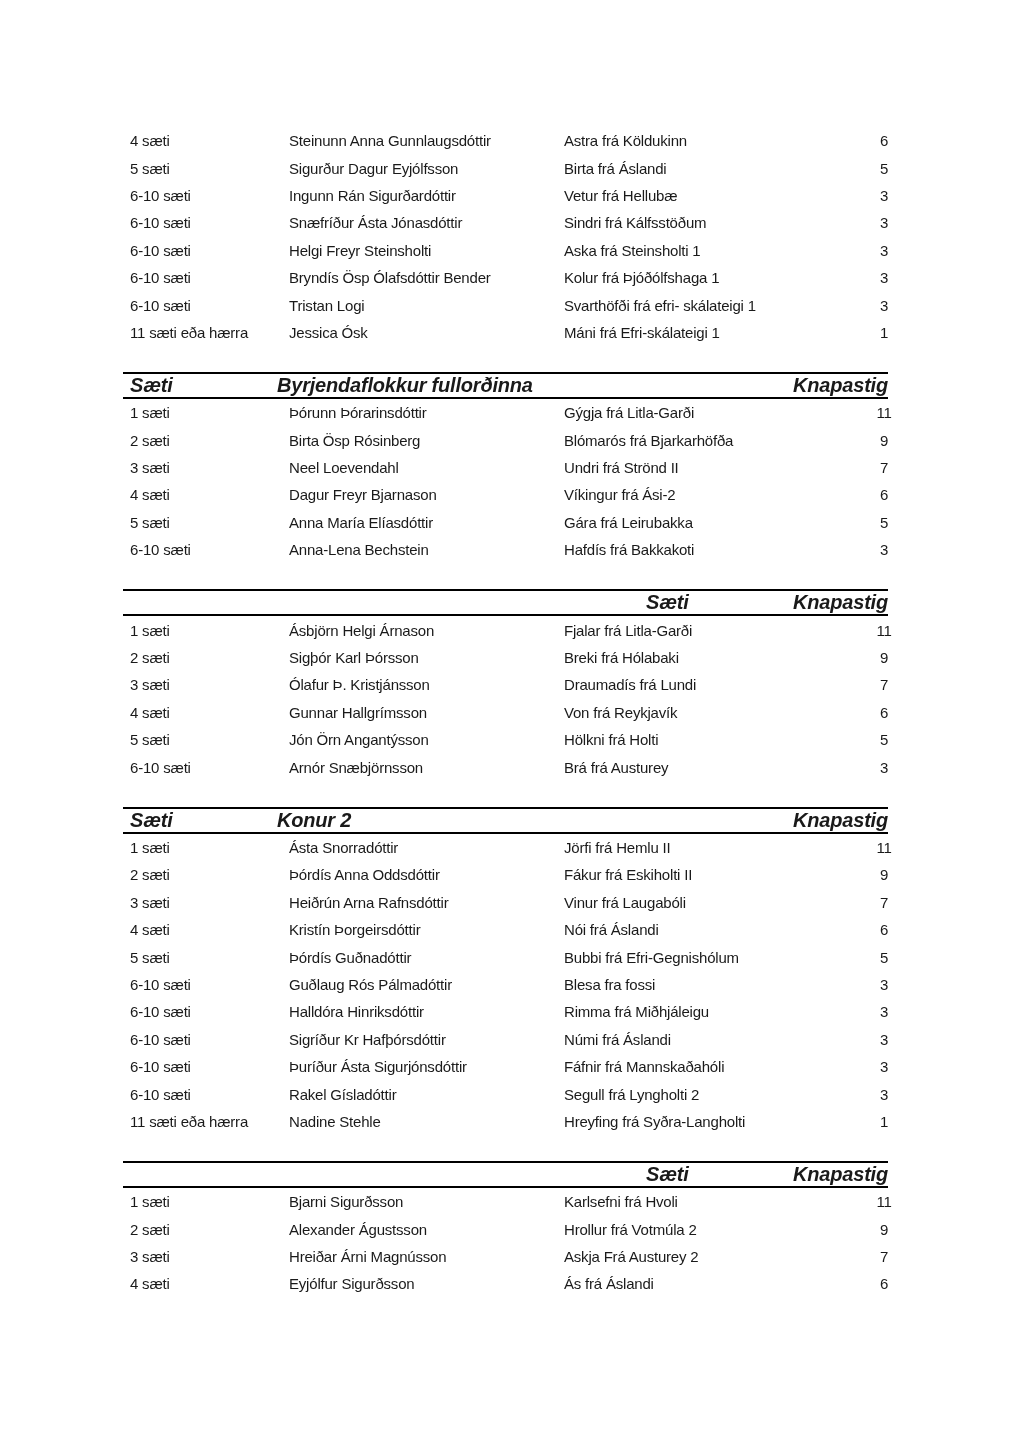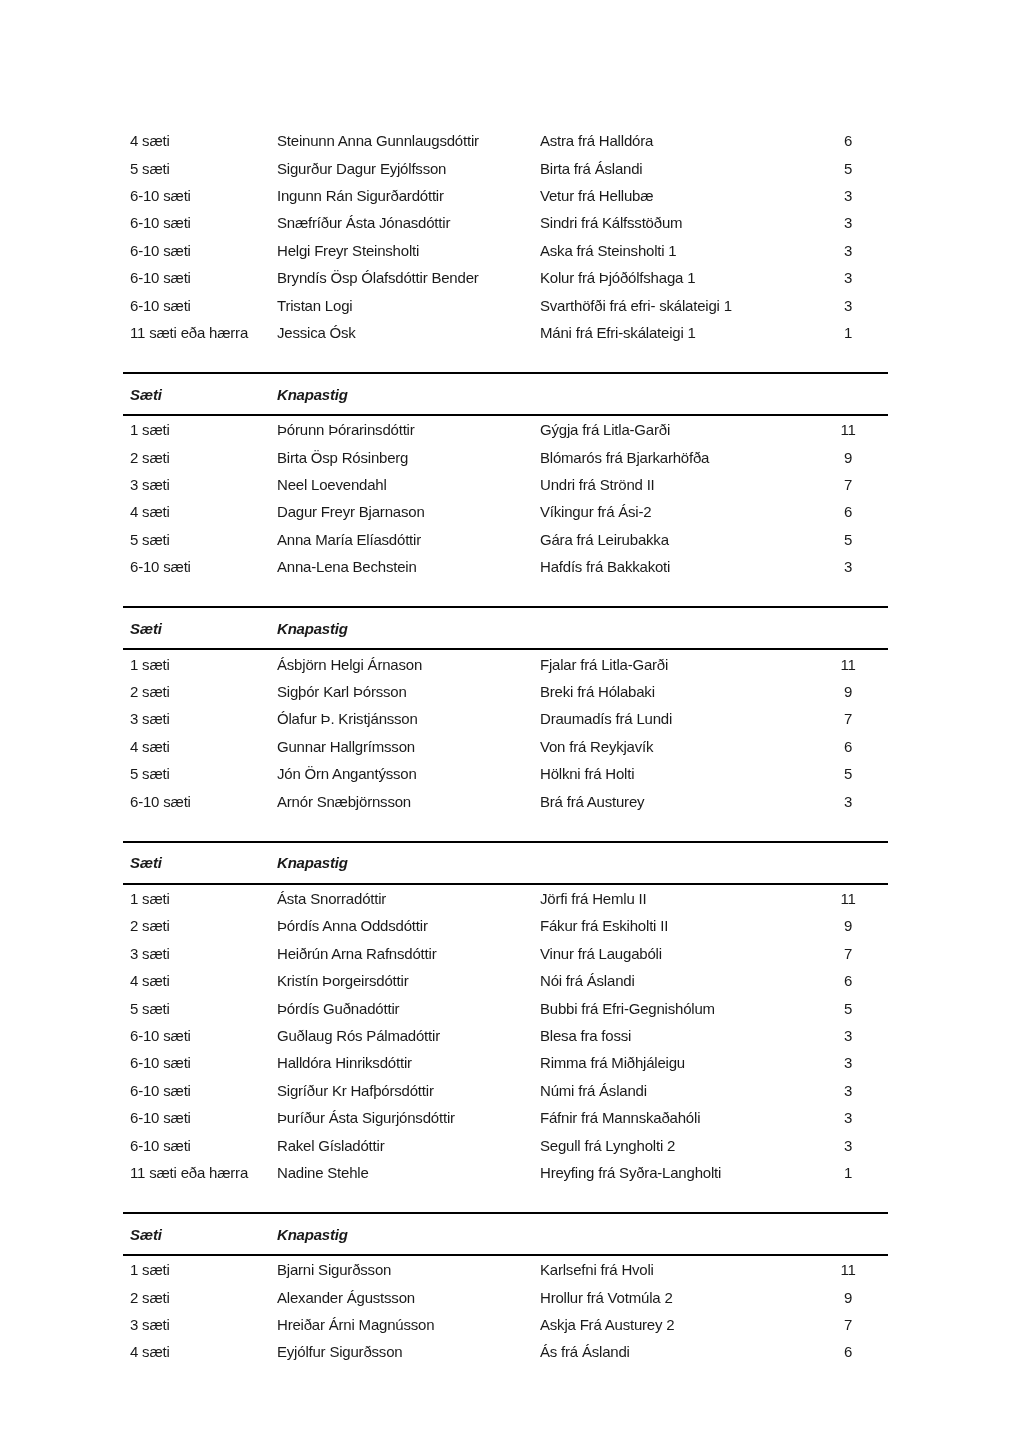--- a/index.html
+++ b/index.html
@@ -18,53 +18,55 @@
     left: 123px;
     width: 765px;
   }
   .results-table { width: 100%; }
   .results-table.bordered { margin-top: 26px; }
   .thead {
     display: flex;
     align-items: center;
     border-top: 2px solid #000;
     border-bottom: 2px solid #000;
-    height: 44px;
+    height: 27px;
     font-weight: 700;
     font-style: italic;
-    font-size: 15px;
+    font-size: 20px;
     letter-spacing: -0.2px;
+    justify-content: flex-end;
   }
   .thead .hc1 { width: 154px; padding-left: 7px; }
   .thead .hc2 { flex: 1; }
   .thead .hc3 { text-align: right; }
   .row {
     display: grid;
     grid-template-columns: 154px 263px 268px 80px;
     height: 27.4px;
     align-items: center;
     font-size: 15px;
     letter-spacing: -0.2px;
     white-space: nowrap;
+    gap: 12px;
   }
   .row .c1 { padding-left: 7px; }
   .row .c4 { text-align: center; }
 </style>
 </head>
 <body>
 
 <div class="page">
   <div id="tables">
   <section class="results-table">
 
     <div class="tbody">
           <div class="row">
             <span class="c1">4 sæti</span>
             <span class="c2">Steinunn Anna Gunnlaugsdóttir</span>
-            <span class="c3">Astra frá Halldóra</span>
+            <span class="c3">Astra frá Köldukinn</span>
             <span class="c4">6</span>
           </div>
           <div class="row">
             <span class="c1">5 sæti</span>
             <span class="c2">Sigurður Dagur Eyjólfsson</span>
             <span class="c3">Birta frá Áslandi</span>
             <span class="c4">5</span>
           </div>
           <div class="row">
             <span class="c1">6-10 sæti</span>
@@ -94,197 +96,199 @@
             <span class="c1">6-10 sæti</span>
             <span class="c2">Tristan Logi</span>
             <span class="c3">Svarthöfði frá efri- skálateigi 1</span>
             <span class="c4">3</span>
           </div>
           <div class="row">
             <span class="c1">11 sæti eða hærra</span>
             <span class="c2">Jessica Ósk</span>
             <span class="c3">Máni frá Efri-skálateigi 1</span>
             <span class="c4">1</span>
+          </div>
+        </div>
+  </section>
+
+  <section class="results-table bordered">
+    <div class="thead">
+      <span class="hc1">Sæti</span>
+      <span class="hc2">Byrjendaflokkur fullorðinna</span>
+      <span class="hc3">Knapastig</span>
+    </div>
+    <div class="tbody">
+          <div class="row">
+            <span class="c1">1 sæti</span>
+            <span class="c2">Þórunn Þórarinsdóttir</span>
+            <span class="c3">Gýgja frá Litla-Garði</span>
+            <span class="c4">11</span>
+          </div>
+          <div class="row">
+            <span class="c1">2 sæti</span>
+            <span class="c2">Birta Ösp Rósinberg</span>
+            <span class="c3">Blómarós frá Bjarkarhöfða</span>
+            <span class="c4">9</span>
+          </div>
+          <div class="row">
+            <span class="c1">3 sæti</span>
+            <span class="c2">Neel Loevendahl</span>
+            <span class="c3">Undri frá Strönd II</span>
+            <span class="c4">7</span>
+          </div>
+          <div class="row">
+            <span class="c1">4 sæti</span>
+            <span class="c2">Dagur Freyr Bjarnason</span>
+            <span class="c3">Víkingur frá Ási-2</span>
+            <span class="c4">6</span>
+          </div>
+          <div class="row">
+            <span class="c1">5 sæti</span>
+            <span class="c2">Anna María Elíasdóttir</span>
+            <span class="c3">Gára frá Leirubakka</span>
+            <span class="c4">5</span>
+          </div>
+          <div class="row">
+            <span class="c1">6-10 sæti</span>
+            <span class="c2">Anna-Lena Bechstein</span>
+            <span class="c3">Hafdís frá Bakkakoti</span>
+            <span class="c4">3</span>
           </div>
         </div>
   </section>
 
   <section class="results-table bordered">
     <div class="thead">
       <span class="hc1">Sæti</span>
       <span class="hc3">Knapastig</span>
     </div>
     <div class="tbody">
           <div class="row">
             <span class="c1">1 sæti</span>
-            <span class="c2">Þórunn Þórarinsdóttir</span>
-            <span class="c3">Gýgja frá Litla-Garði</span>
+            <span class="c2">Ásbjörn Helgi Árnason</span>
+            <span class="c3">Fjalar frá Litla-Garði</span>
             <span class="c4">11</span>
           </div>
           <div class="row">
             <span class="c1">2 sæti</span>
-            <span class="c2">Birta Ösp Rósinberg</span>
-            <span class="c3">Blómarós frá Bjarkarhöfða</span>
+            <span class="c2">Sigþór Karl Þórsson</span>
+            <span class="c3">Breki frá Hólabaki</span>
             <span class="c4">9</span>
           </div>
           <div class="row">
             <span class="c1">3 sæti</span>
-            <span class="c2">Neel Loevendahl</span>
-            <span class="c3">Undri frá Strönd II</span>
+            <span class="c2">Ólafur Þ. Kristjánsson</span>
+            <span class="c3">Draumadís frá Lundi</span>
             <span class="c4">7</span>
           </div>
           <div class="row">
             <span class="c1">4 sæti</span>
-            <span class="c2">Dagur Freyr Bjarnason</span>
-            <span class="c3">Víkingur frá Ási-2</span>
+            <span class="c2">Gunnar Hallgrímsson</span>
+            <span class="c3">Von frá Reykjavík</span>
             <span class="c4">6</span>
           </div>
           <div class="row">
             <span class="c1">5 sæti</span>
-            <span class="c2">Anna María Elíasdóttir</span>
-            <span class="c3">Gára frá Leirubakka</span>
+            <span class="c2">Jón Örn Angantýsson</span>
+            <span class="c3">Hölkni frá Holti</span>
             <span class="c4">5</span>
           </div>
           <div class="row">
             <span class="c1">6-10 sæti</span>
-            <span class="c2">Anna-Lena Bechstein</span>
-            <span class="c3">Hafdís frá Bakkakoti</span>
-            <span class="c4">3</span>
+            <span class="c2">Arnór Snæbjörnsson</span>
+            <span class="c3">Brá frá Austurey</span>
+            <span class="c4">3</span>
+          </div>
+        </div>
+  </section>
+
+  <section class="results-table bordered">
+    <div class="thead">
+      <span class="hc1">Sæti</span>
+      <span class="hc2">Konur 2</span>
+      <span class="hc3">Knapastig</span>
+    </div>
+    <div class="tbody">
+          <div class="row">
+            <span class="c1">1 sæti</span>
+            <span class="c2">Ásta Snorradóttir</span>
+            <span class="c3">Jörfi frá Hemlu II</span>
+            <span class="c4">11</span>
+          </div>
+          <div class="row">
+            <span class="c1">2 sæti</span>
+            <span class="c2">Þórdís Anna Oddsdóttir</span>
+            <span class="c3">Fákur frá Eskiholti II</span>
+            <span class="c4">9</span>
+          </div>
+          <div class="row">
+            <span class="c1">3 sæti</span>
+            <span class="c2">Heiðrún Arna Rafnsdóttir</span>
+            <span class="c3">Vinur frá Laugabóli</span>
+            <span class="c4">7</span>
+          </div>
+          <div class="row">
+            <span class="c1">4 sæti</span>
+            <span class="c2">Kristín Þorgeirsdóttir</span>
+            <span class="c3">Nói frá Áslandi</span>
+            <span class="c4">6</span>
+          </div>
+          <div class="row">
+            <span class="c1">5 sæti</span>
+            <span class="c2">Þórdís Guðnadóttir</span>
+            <span class="c3">Bubbi frá Efri-Gegnishólum</span>
+            <span class="c4">5</span>
+          </div>
+          <div class="row">
+            <span class="c1">6-10 sæti</span>
+            <span class="c2">Guðlaug Rós Pálmadóttir</span>
+            <span class="c3">Blesa fra fossi</span>
+            <span class="c4">3</span>
+          </div>
+          <div class="row">
+            <span class="c1">6-10 sæti</span>
+            <span class="c2">Halldóra Hinriksdóttir</span>
+            <span class="c3">Rimma frá Miðhjáleigu</span>
+            <span class="c4">3</span>
+          </div>
+          <div class="row">
+            <span class="c1">6-10 sæti</span>
+            <span class="c2">Sigríður Kr Hafþórsdóttir</span>
+            <span class="c3">Númi frá Áslandi</span>
+            <span class="c4">3</span>
+          </div>
+          <div class="row">
+            <span class="c1">6-10 sæti</span>
+            <span class="c2">Þuríður Ásta Sigurjónsdóttir</span>
+            <span class="c3">Fáfnir frá Mannskaðahóli</span>
+            <span class="c4">3</span>
+          </div>
+          <div class="row">
+            <span class="c1">6-10 sæti</span>
+            <span class="c2">Rakel Gísladóttir</span>
+            <span class="c3">Segull frá Lyngholti 2</span>
+            <span class="c4">3</span>
+          </div>
+          <div class="row">
+            <span class="c1">11 sæti eða hærra</span>
+            <span class="c2">Nadine Stehle</span>
+            <span class="c3">Hreyfing frá Syðra-Langholti</span>
+            <span class="c4">1</span>
           </div>
         </div>
   </section>
 
   <section class="results-table bordered">
     <div class="thead">
       <span class="hc1">Sæti</span>
       <span class="hc3">Knapastig</span>
     </div>
     <div class="tbody">
           <div class="row">
             <span class="c1">1 sæti</span>
-            <span class="c2">Ásbjörn Helgi Árnason</span>
-            <span class="c3">Fjalar frá Litla-Garði</span>
-            <span class="c4">11</span>
-          </div>
-          <div class="row">
-            <span class="c1">2 sæti</span>
-            <span class="c2">Sigþór Karl Þórsson</span>
-            <span class="c3">Breki frá Hólabaki</span>
-            <span class="c4">9</span>
-          </div>
-          <div class="row">
-            <span class="c1">3 sæti</span>
-            <span class="c2">Ólafur Þ. Kristjánsson</span>
-            <span class="c3">Draumadís frá Lundi</span>
-            <span class="c4">7</span>
-          </div>
-          <div class="row">
-            <span class="c1">4 sæti</span>
-            <span class="c2">Gunnar Hallgrímsson</span>
-            <span class="c3">Von frá Reykjavík</span>
-            <span class="c4">6</span>
-          </div>
-          <div class="row">
-            <span class="c1">5 sæti</span>
-            <span class="c2">Jón Örn Angantýsson</span>
-            <span class="c3">Hölkni frá Holti</span>
-            <span class="c4">5</span>
-          </div>
-          <div class="row">
-            <span class="c1">6-10 sæti</span>
-            <span class="c2">Arnór Snæbjörnsson</span>
-            <span class="c3">Brá frá Austurey</span>
-            <span class="c4">3</span>
-          </div>
-        </div>
-  </section>
-
-  <section class="results-table bordered">
-    <div class="thead">
-      <span class="hc1">Sæti</span>
-      <span class="hc3">Knapastig</span>
-    </div>
-    <div class="tbody">
-          <div class="row">
-            <span class="c1">1 sæti</span>
-            <span class="c2">Ásta Snorradóttir</span>
-            <span class="c3">Jörfi frá Hemlu II</span>
-            <span class="c4">11</span>
-          </div>
-          <div class="row">
-            <span class="c1">2 sæti</span>
-            <span class="c2">Þórdís Anna Oddsdóttir</span>
-            <span class="c3">Fákur frá Eskiholti II</span>
-            <span class="c4">9</span>
-          </div>
-          <div class="row">
-            <span class="c1">3 sæti</span>
-            <span class="c2">Heiðrún Arna Rafnsdóttir</span>
-            <span class="c3">Vinur frá Laugabóli</span>
-            <span class="c4">7</span>
-          </div>
-          <div class="row">
-            <span class="c1">4 sæti</span>
-            <span class="c2">Kristín Þorgeirsdóttir</span>
-            <span class="c3">Nói frá Áslandi</span>
-            <span class="c4">6</span>
-          </div>
-          <div class="row">
-            <span class="c1">5 sæti</span>
-            <span class="c2">Þórdís Guðnadóttir</span>
-            <span class="c3">Bubbi frá Efri-Gegnishólum</span>
-            <span class="c4">5</span>
-          </div>
-          <div class="row">
-            <span class="c1">6-10 sæti</span>
-            <span class="c2">Guðlaug Rós Pálmadóttir</span>
-            <span class="c3">Blesa fra fossi</span>
-            <span class="c4">3</span>
-          </div>
-          <div class="row">
-            <span class="c1">6-10 sæti</span>
-            <span class="c2">Halldóra Hinriksdóttir</span>
-            <span class="c3">Rimma frá Miðhjáleigu</span>
-            <span class="c4">3</span>
-          </div>
-          <div class="row">
-            <span class="c1">6-10 sæti</span>
-            <span class="c2">Sigríður Kr Hafþórsdóttir</span>
-            <span class="c3">Númi frá Áslandi</span>
-            <span class="c4">3</span>
-          </div>
-          <div class="row">
-            <span class="c1">6-10 sæti</span>
-            <span class="c2">Þuríður Ásta Sigurjónsdóttir</span>
-            <span class="c3">Fáfnir frá Mannskaðahóli</span>
-            <span class="c4">3</span>
-          </div>
-          <div class="row">
-            <span class="c1">6-10 sæti</span>
-            <span class="c2">Rakel Gísladóttir</span>
-            <span class="c3">Segull frá Lyngholti 2</span>
-            <span class="c4">3</span>
-          </div>
-          <div class="row">
-            <span class="c1">11 sæti eða hærra</span>
-            <span class="c2">Nadine Stehle</span>
-            <span class="c3">Hreyfing frá Syðra-Langholti</span>
-            <span class="c4">1</span>
-          </div>
-        </div>
-  </section>
-
-  <section class="results-table bordered">
-    <div class="thead">
-      <span class="hc1">Sæti</span>
-      <span class="hc3">Knapastig</span>
-    </div>
-    <div class="tbody">
-          <div class="row">
-            <span class="c1">1 sæti</span>
             <span class="c2">Bjarni Sigurðsson</span>
             <span class="c3">Karlsefni frá Hvoli</span>
             <span class="c4">11</span>
           </div>
           <div class="row">
             <span class="c1">2 sæti</span>
             <span class="c2">Alexander Águstsson</span>
             <span class="c3">Hrollur frá Votmúla 2</span>
             <span class="c4">9</span>
           </div>

